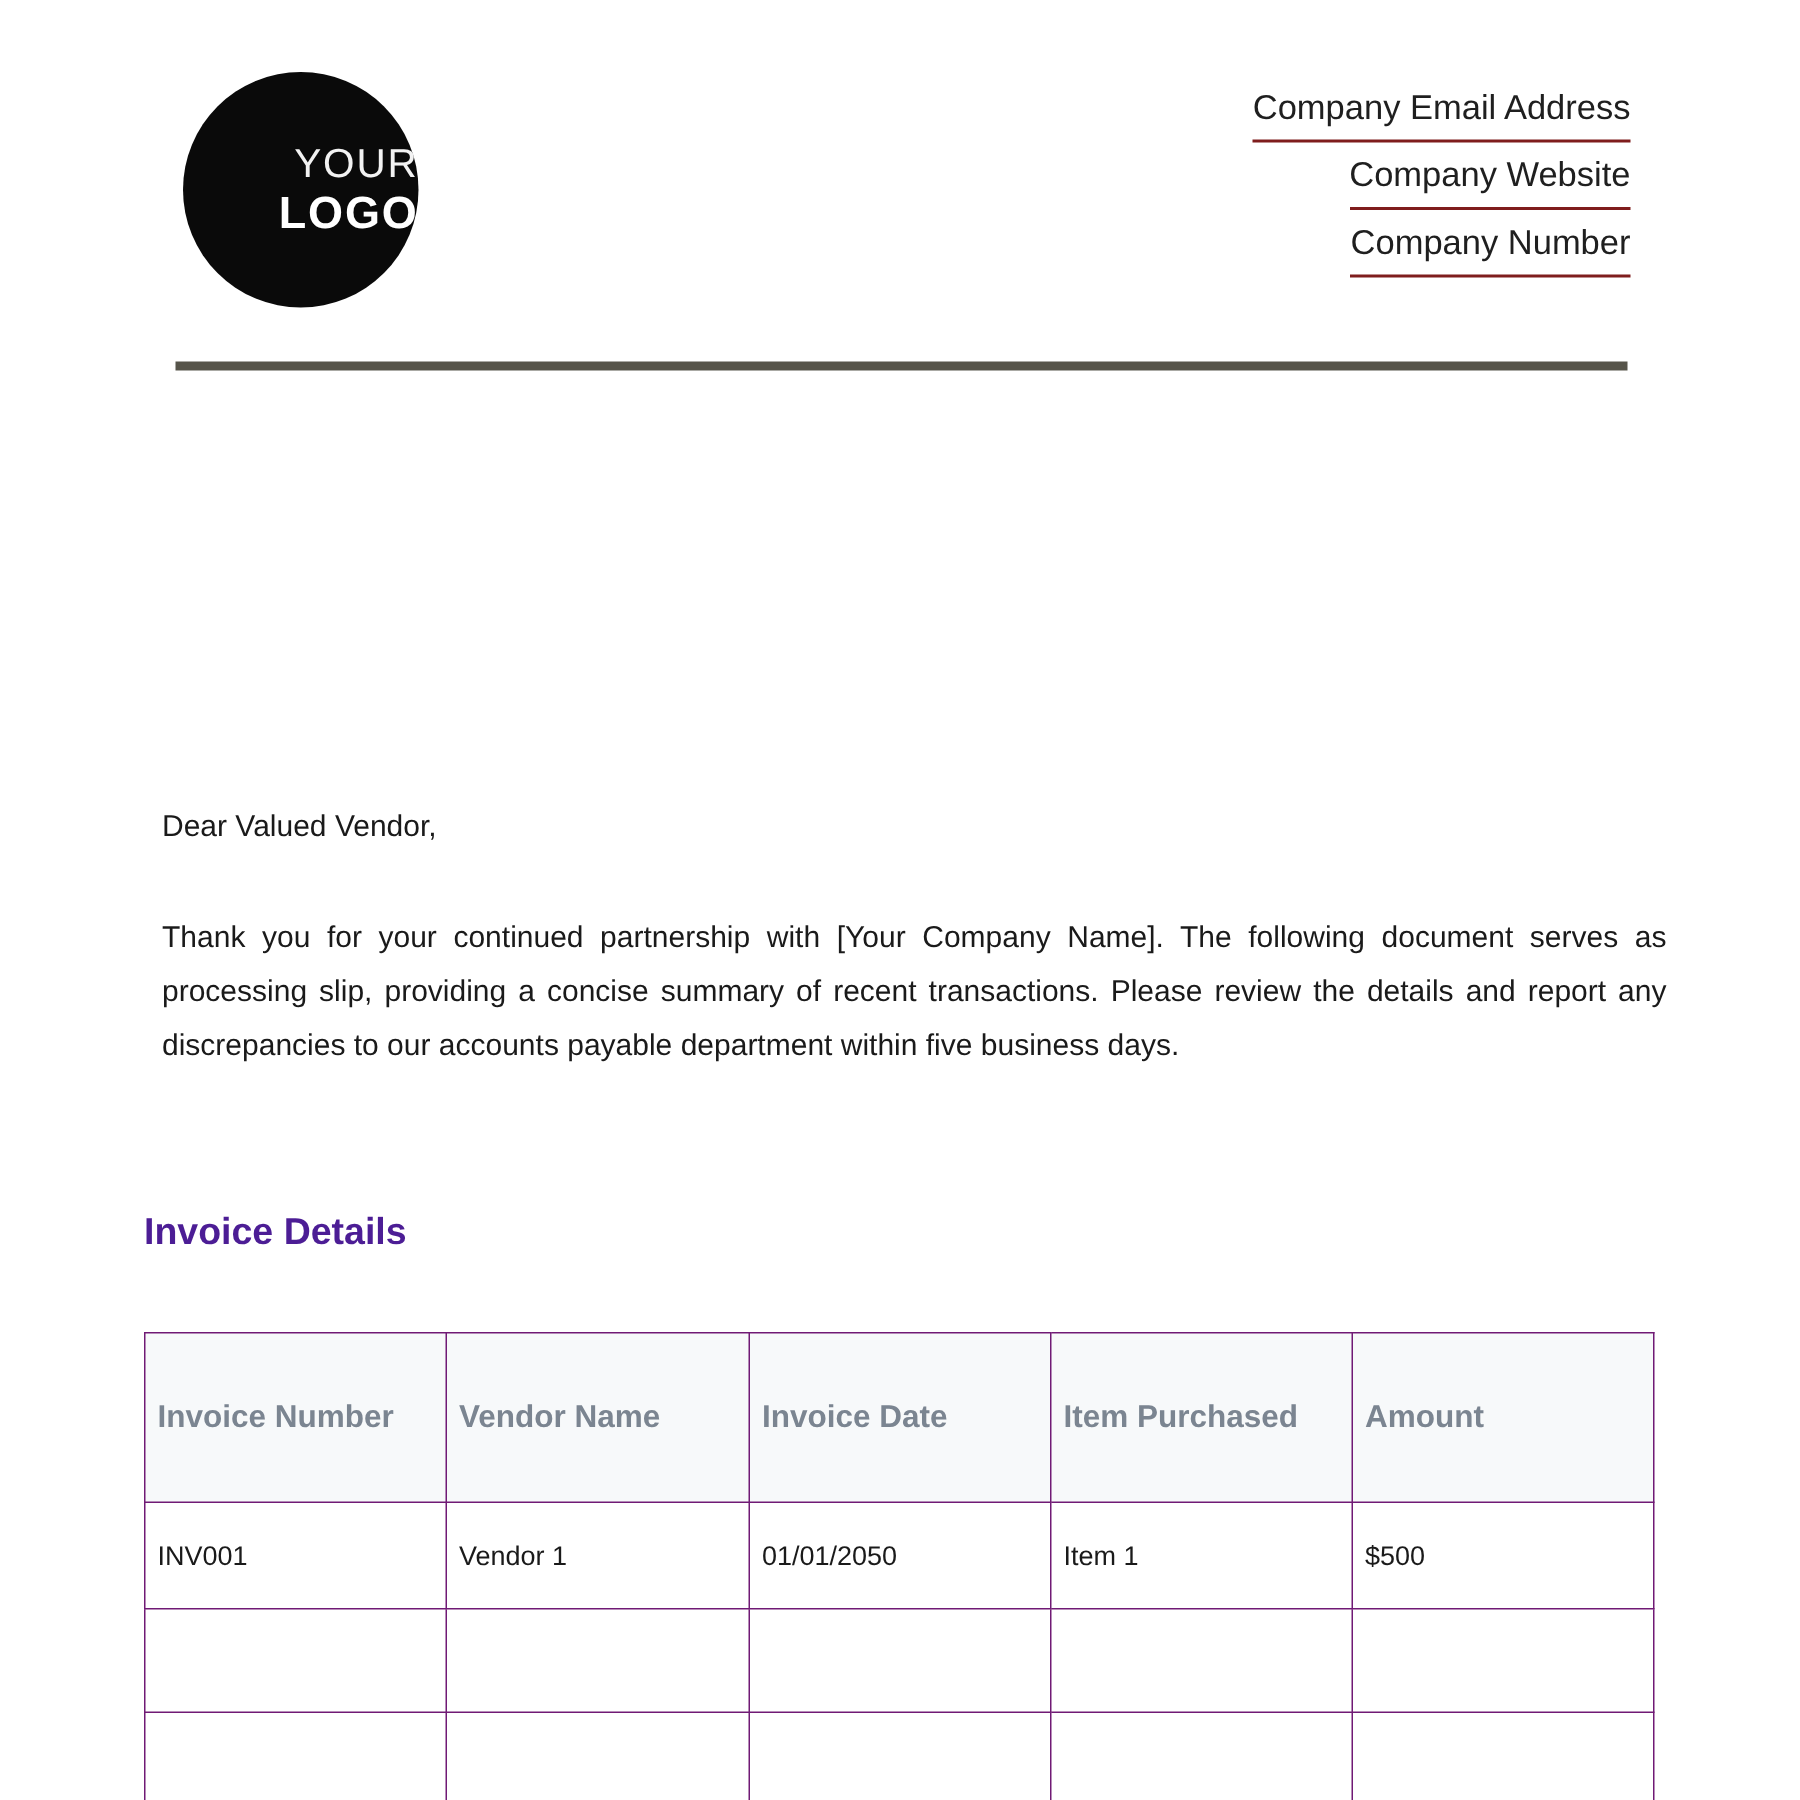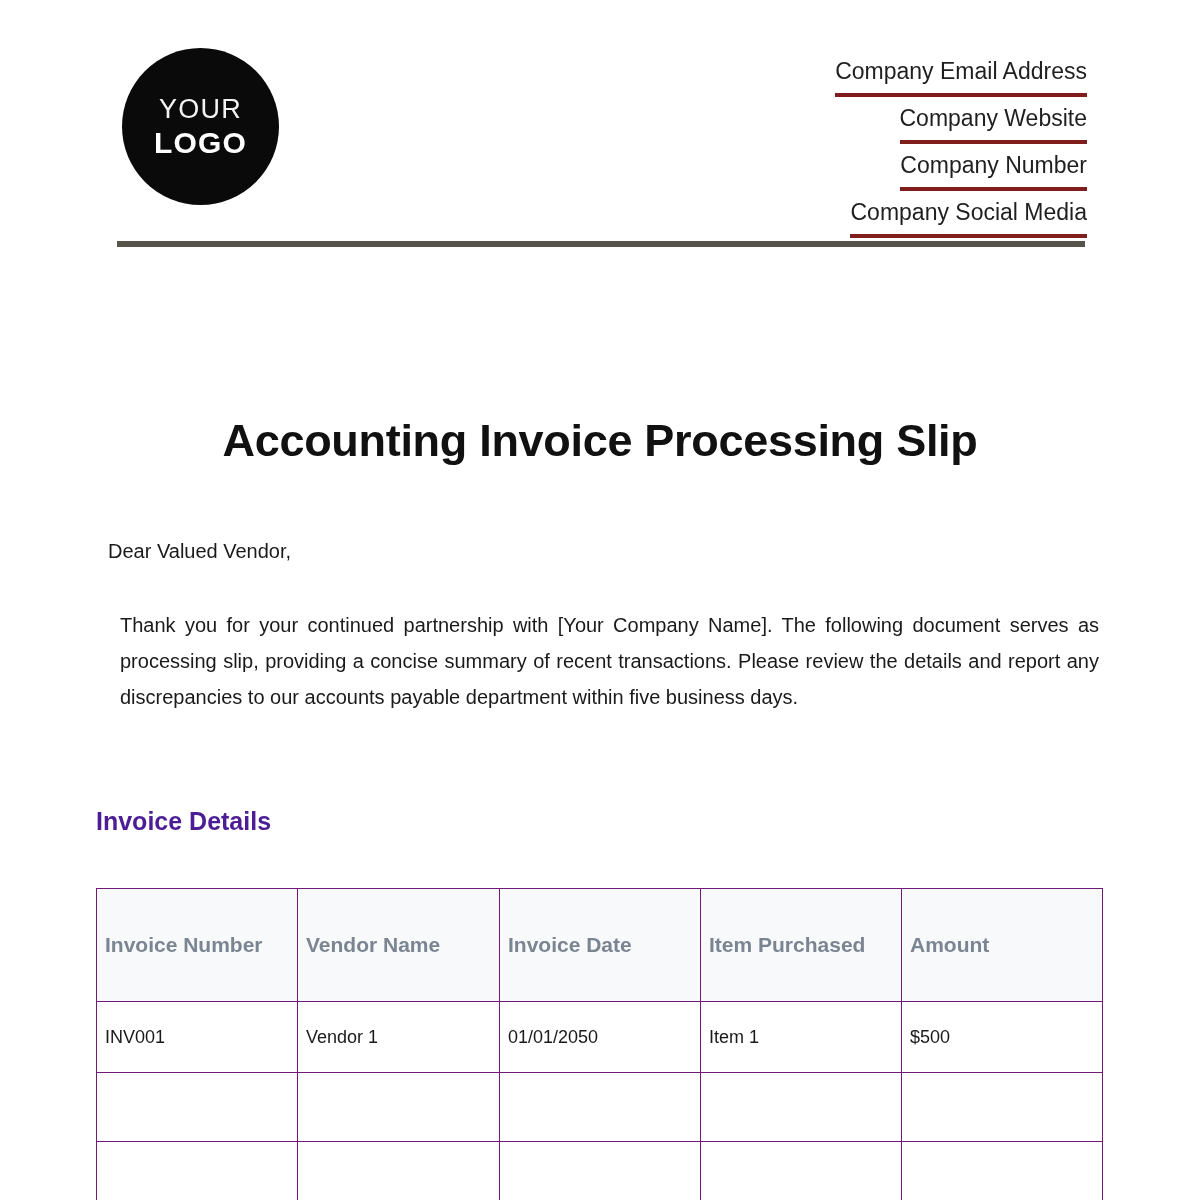--- a/index.html
+++ b/index.html
@@ -35,21 +35,21 @@
   .logo-badge {
     position: absolute;
     left: 122px;
     top: 48px;
     width: 157px;
     height: 157px;
     border-radius: 50%;
     background: #0a0a0a;
     display: flex;
     flex-direction: column;
-    align-items: center;
+    align-items: flex-end;
     justify-content: center;
     color: #ffffff;
     line-height: 1;
   }
   .logo-top {
     font-size: 27px;
     letter-spacing: 1.2px;
     font-weight: 400;
     color: #f2f2f2;
     margin-bottom: 5px;
@@ -65,21 +65,21 @@
     position: absolute;
     right: 113px;
     top: 50px;
     text-align: right;
   }
   .contact-line {
     font-size: 23px;
     line-height: 42px;
     color: #1f1f1f;
     white-space: nowrap;
-    border-bottom: 4px solid #7f1d1d;
+    border-bottom: 2px solid #7f1d1d;
     display: inline-block;
     padding-bottom: 1px;
     margin-bottom: 0px;
   }
   .contact-row {
     display: block;
     text-align: right;
   }
 
   .header-rule {
@@ -115,21 +115,21 @@
     font-size: 20px;
     line-height: 30px;
     color: #1a1a1a;
     margin: 0 0 41px 0;
   }
   .paragraph {
     font-size: 20px;
     line-height: 36px;
     color: #1a1a1a;
     text-align: justify;
-    margin: 12px;
+    margin: 0;
   }
 
   
   .section-heading {
     position: absolute;
     left: 96px;
     top: 807px;
     font-size: 25px;
     font-weight: 700;
     color: #4c1d95;
@@ -195,29 +195,25 @@
     <div class="contact-block">
       <div class="contact-row">
         <span class="contact-line">Company Email Address</span>
       </div>
       <div class="contact-row">
         <span class="contact-line">Company Website</span>
       </div>
       <div class="contact-row">
         <span class="contact-line">Company Number</span>
       </div>
-      <div class="contact-row">
-        <span class="contact-line">Company Social Media</span>
-      </div>
     </div>
 
     <div class="header-rule"></div>
   </div>
 
-  <div class="doc-title">Accounting Invoice Processing Slip</div>
 
   <div class="body-copy">
     <p class="salutation">Dear Valued Vendor,</p>
     <p class="paragraph">Thank you for your continued partnership with [Your Company Name]. The following document serves as processing slip, providing a concise summary of recent transactions. Please review the details and report any discrepancies to our accounts payable department within five business days.</p>
   </div>
 
   <div class="section-heading">Invoice Details</div>
 
   <div class="invoice-table-wrap">
     <table class="invoice-table">

